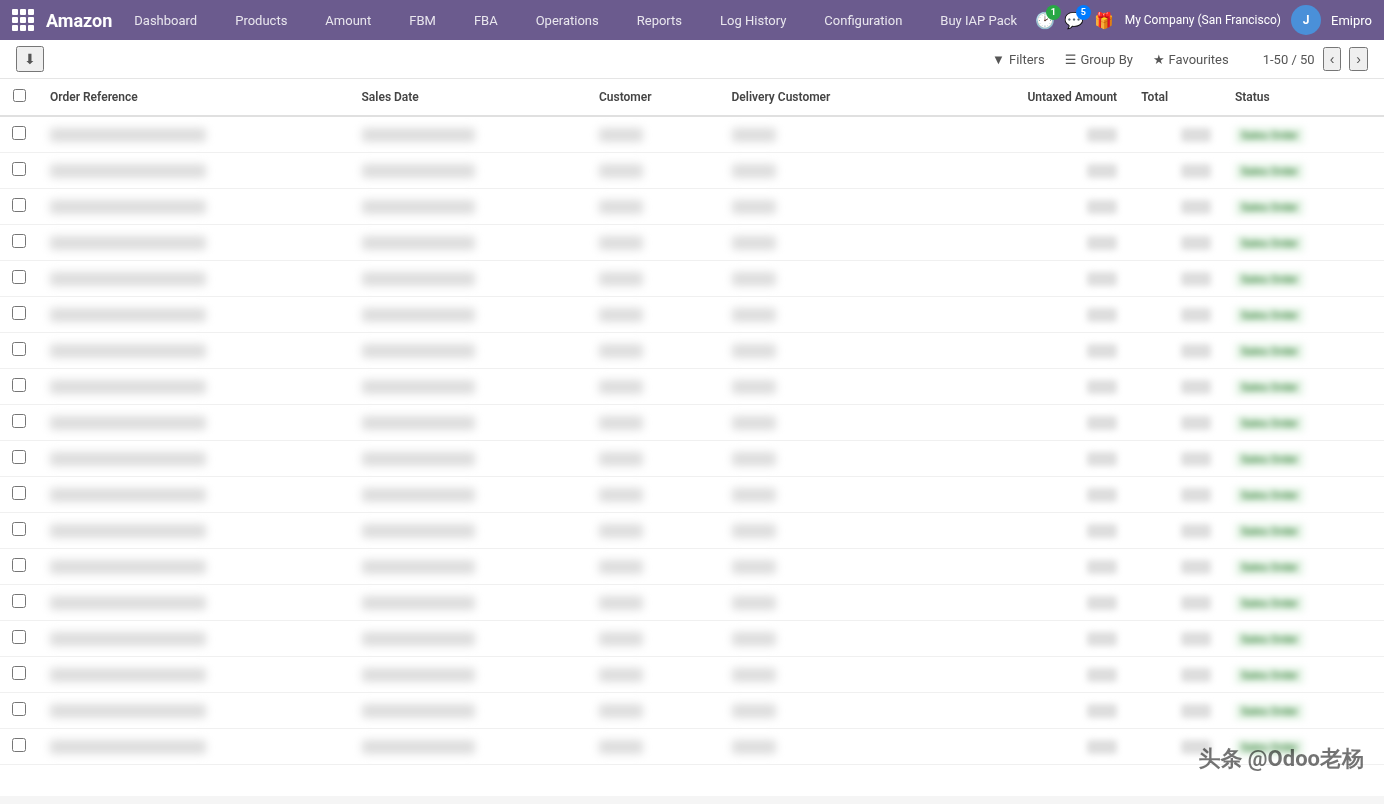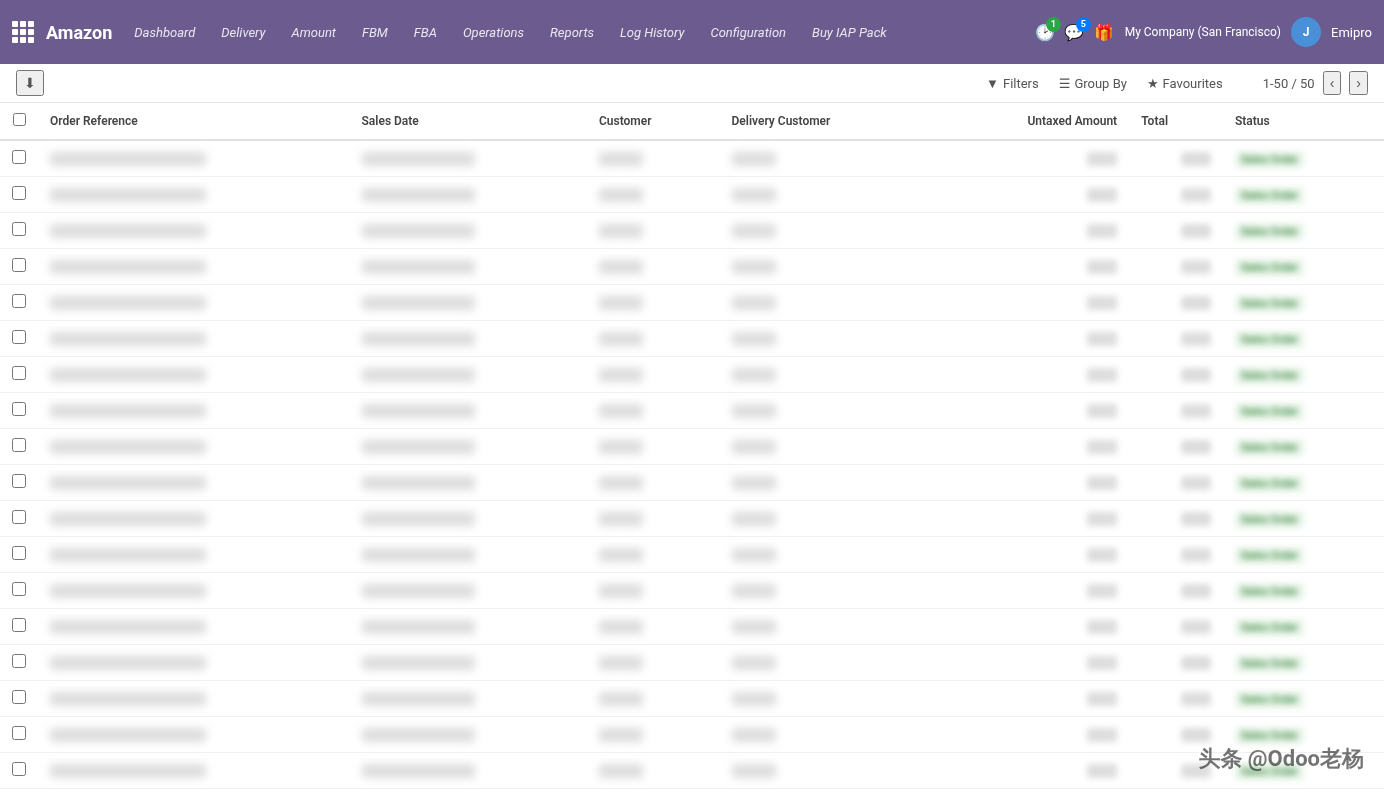--- a/index.html
+++ b/index.html
@@ -4,21 +4,21 @@
   <style>
     * { box-sizing: border-box; margin: 0; padding: 0; }
     body { font-family: -apple-system, BlinkMacSystemFont, 'Segoe UI', Roboto, sans-serif; font-size: 13px; background: #f5f5f5; color: #333; }
 
     
     .navbar {
       background: #6b5b8e;
       color: white;
       display: flex;
       align-items: center;
-      height: 64px;
+      height: 40px;
       padding: 0 12px;
       gap: 4px;
     }
     .navbar-brand {
       font-size: 18px;
       font-weight: bold;
       color: white;
       margin-right: 8px;
       white-space: nowrap;
     }
@@ -33,23 +33,22 @@
     .navbar-grid-icon span {
       background: white;
       border-radius: 1px;
       display: block;
       width: 6px;
       height: 6px;
     }
     .nav-items {
       display: flex;
       align-items: center;
-      gap: 6px;
+      gap: 18px;
       flex: 1;
-      font-style: italic;
     }
     .nav-item {
       color: rgba(255,255,255,0.85);
       padding: 6px 10px;
       border-radius: 4px;
       cursor: pointer;
       white-space: nowrap;
       font-size: 13px;
     }
     .navbar-right {
@@ -279,21 +278,21 @@
     <span></span>
       <span></span>
       <span></span>
     <span></span>
       <span></span>
       <span></span>
   </div>
   <span class="navbar-brand">Amazon</span>
   <div class="nav-items" id="nav-items-container">
   <span class="nav-item">Dashboard</span>
-      <span class="nav-item">Delivery</span>
+      <span class="nav-item">Products</span>
       <span class="nav-item">Amount</span>
       <span class="nav-item">FBM</span>
       <span class="nav-item">FBA</span>
       <span class="nav-item">Operations</span>
       <span class="nav-item">Reports</span>
       <span class="nav-item">Log History</span>
       <span class="nav-item">Configuration</span>
       <span class="nav-item">Buy IAP Pack</span>
     </div>
   <div class="navbar-right">
@@ -327,21 +326,21 @@
         <span>Filters</span>
       </div>
       <div class="toolbar-btn">
         <span>☰</span>
         <span>Group By</span>
       </div>
       <div class="toolbar-btn">
         <span>★</span>
         <span>Favourites</span>
       </div>
-      <span style="margin-left: 26px; color:#555;">1-50 / 50</span>
+      <span style="margin-left: 20px; color:#555;">1-50 / 50</span>
       <button class="pagination-btn">‹</button>
       <button class="pagination-btn">›</button>
     </div>
   </div>
 
   <div class="table-container">
     <table>
       <thead>
         <tr>
           <th>

